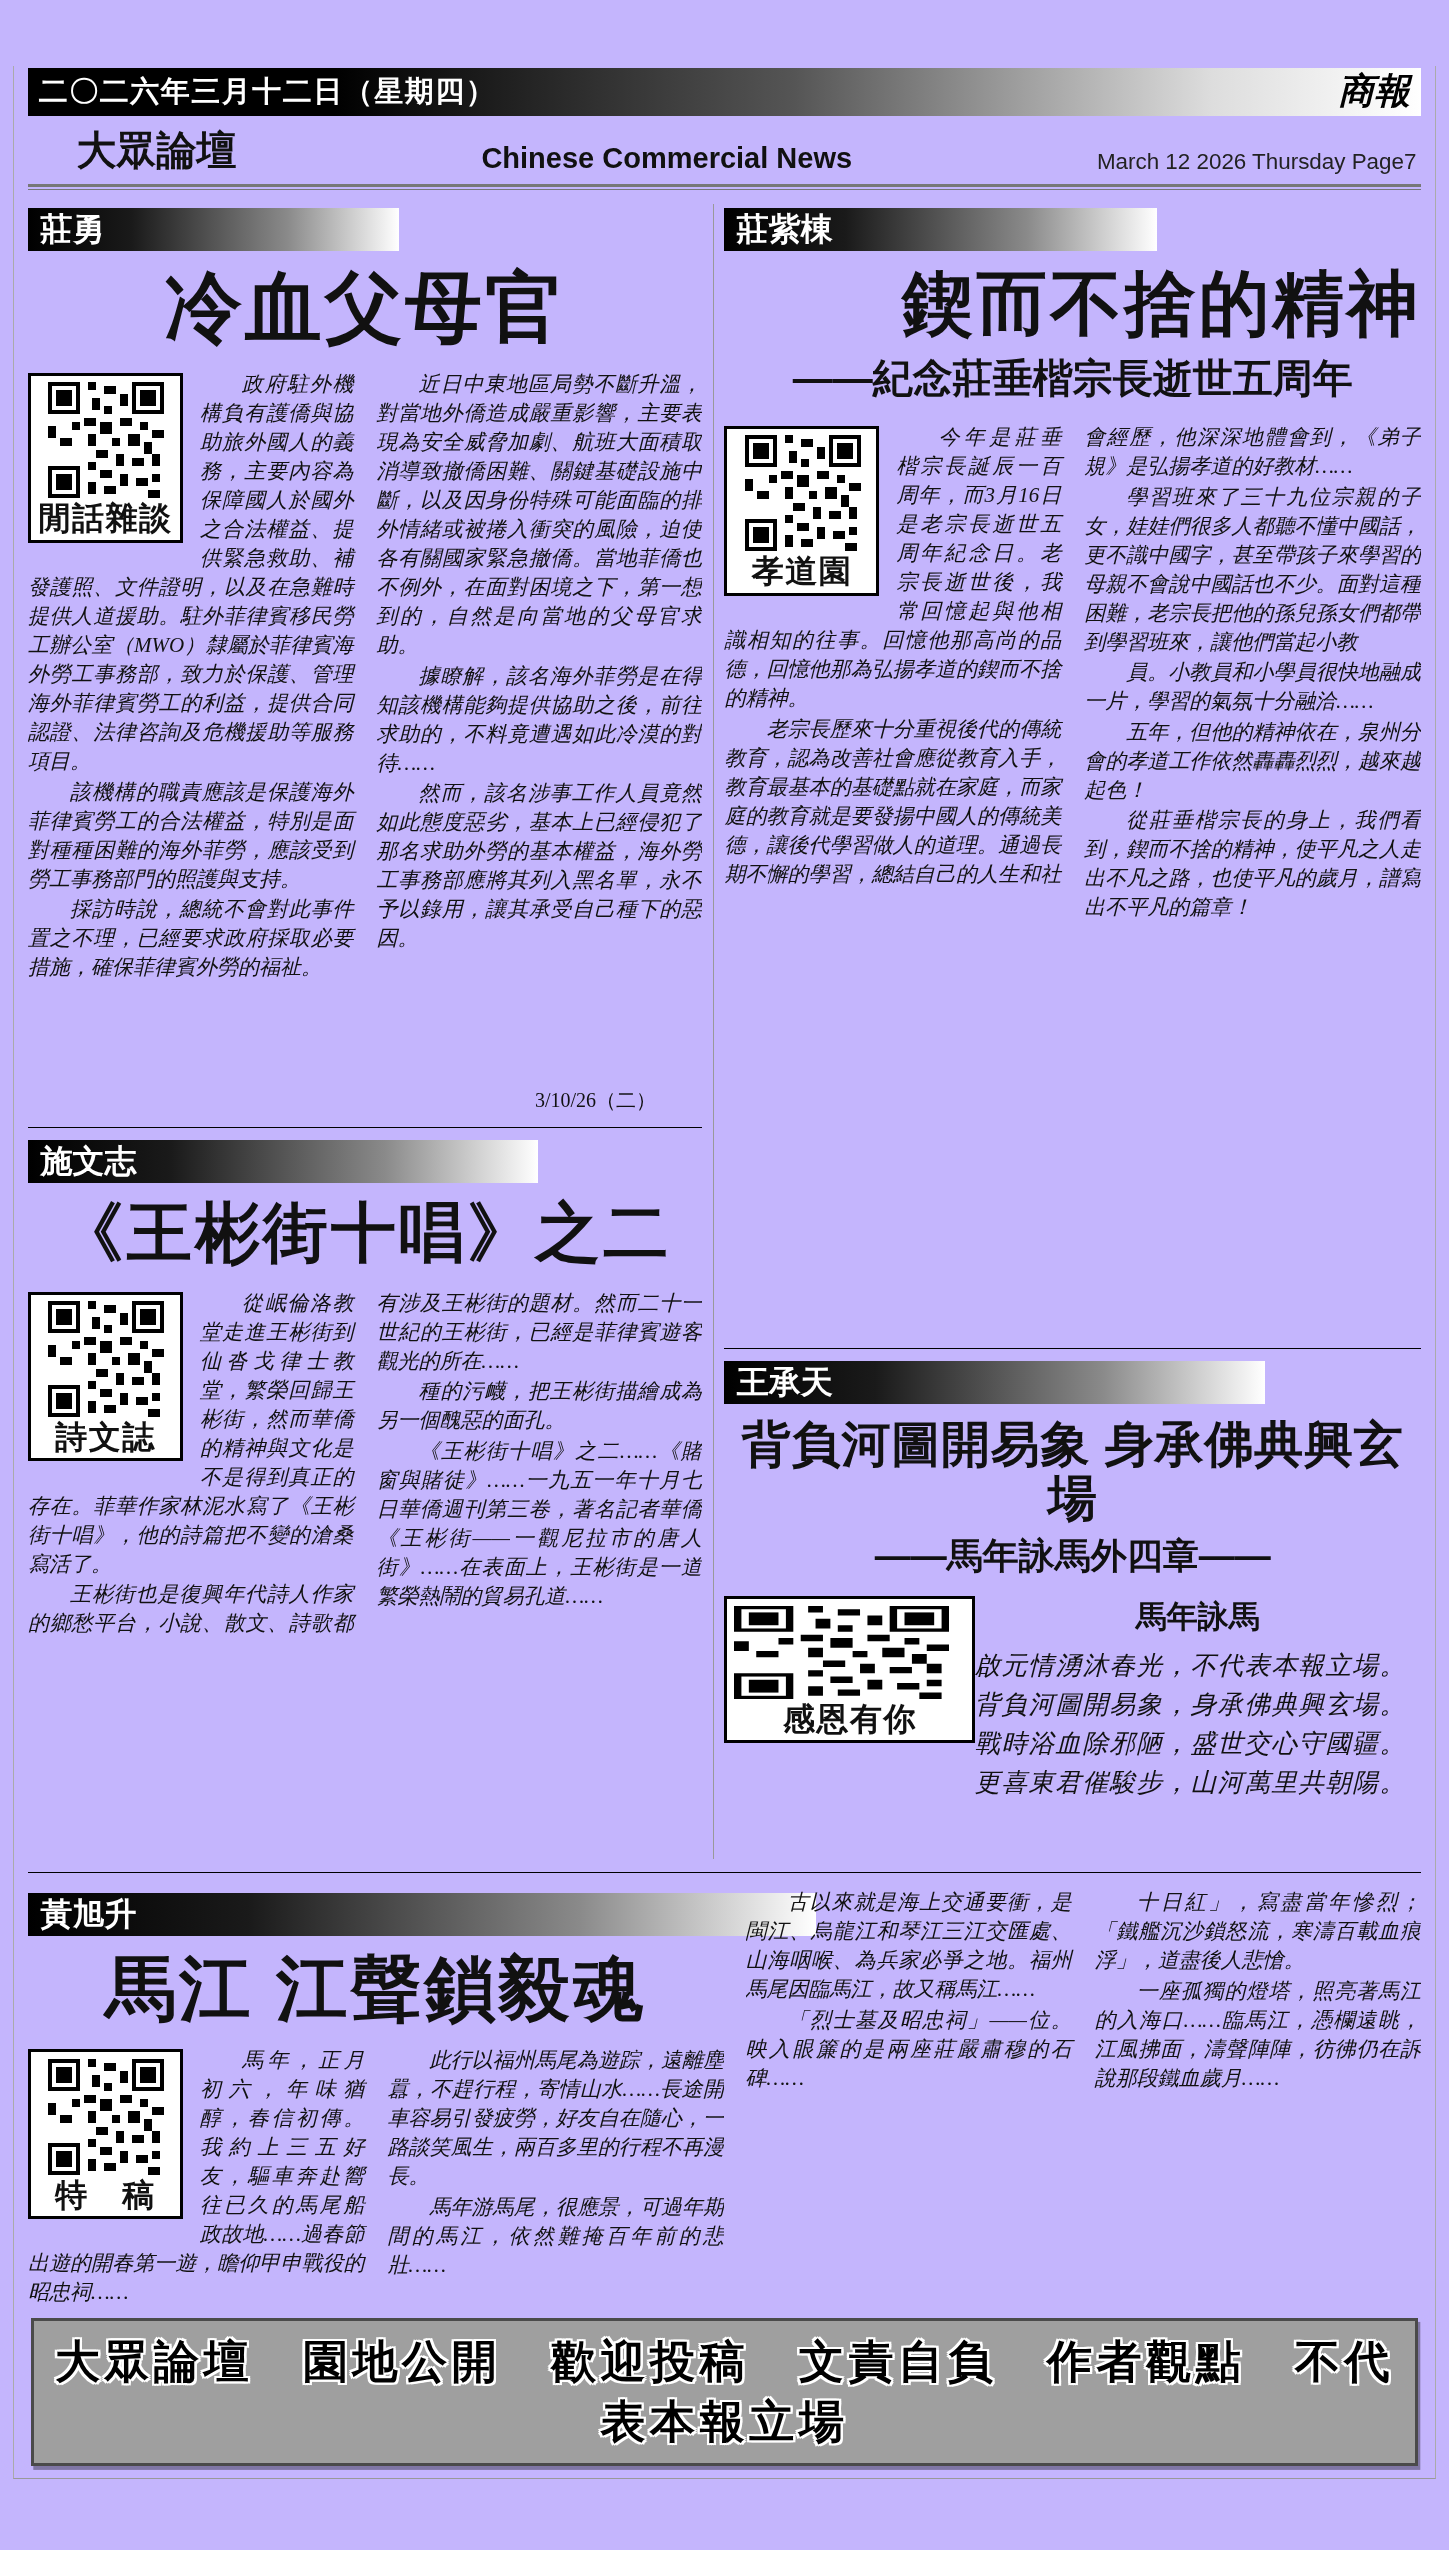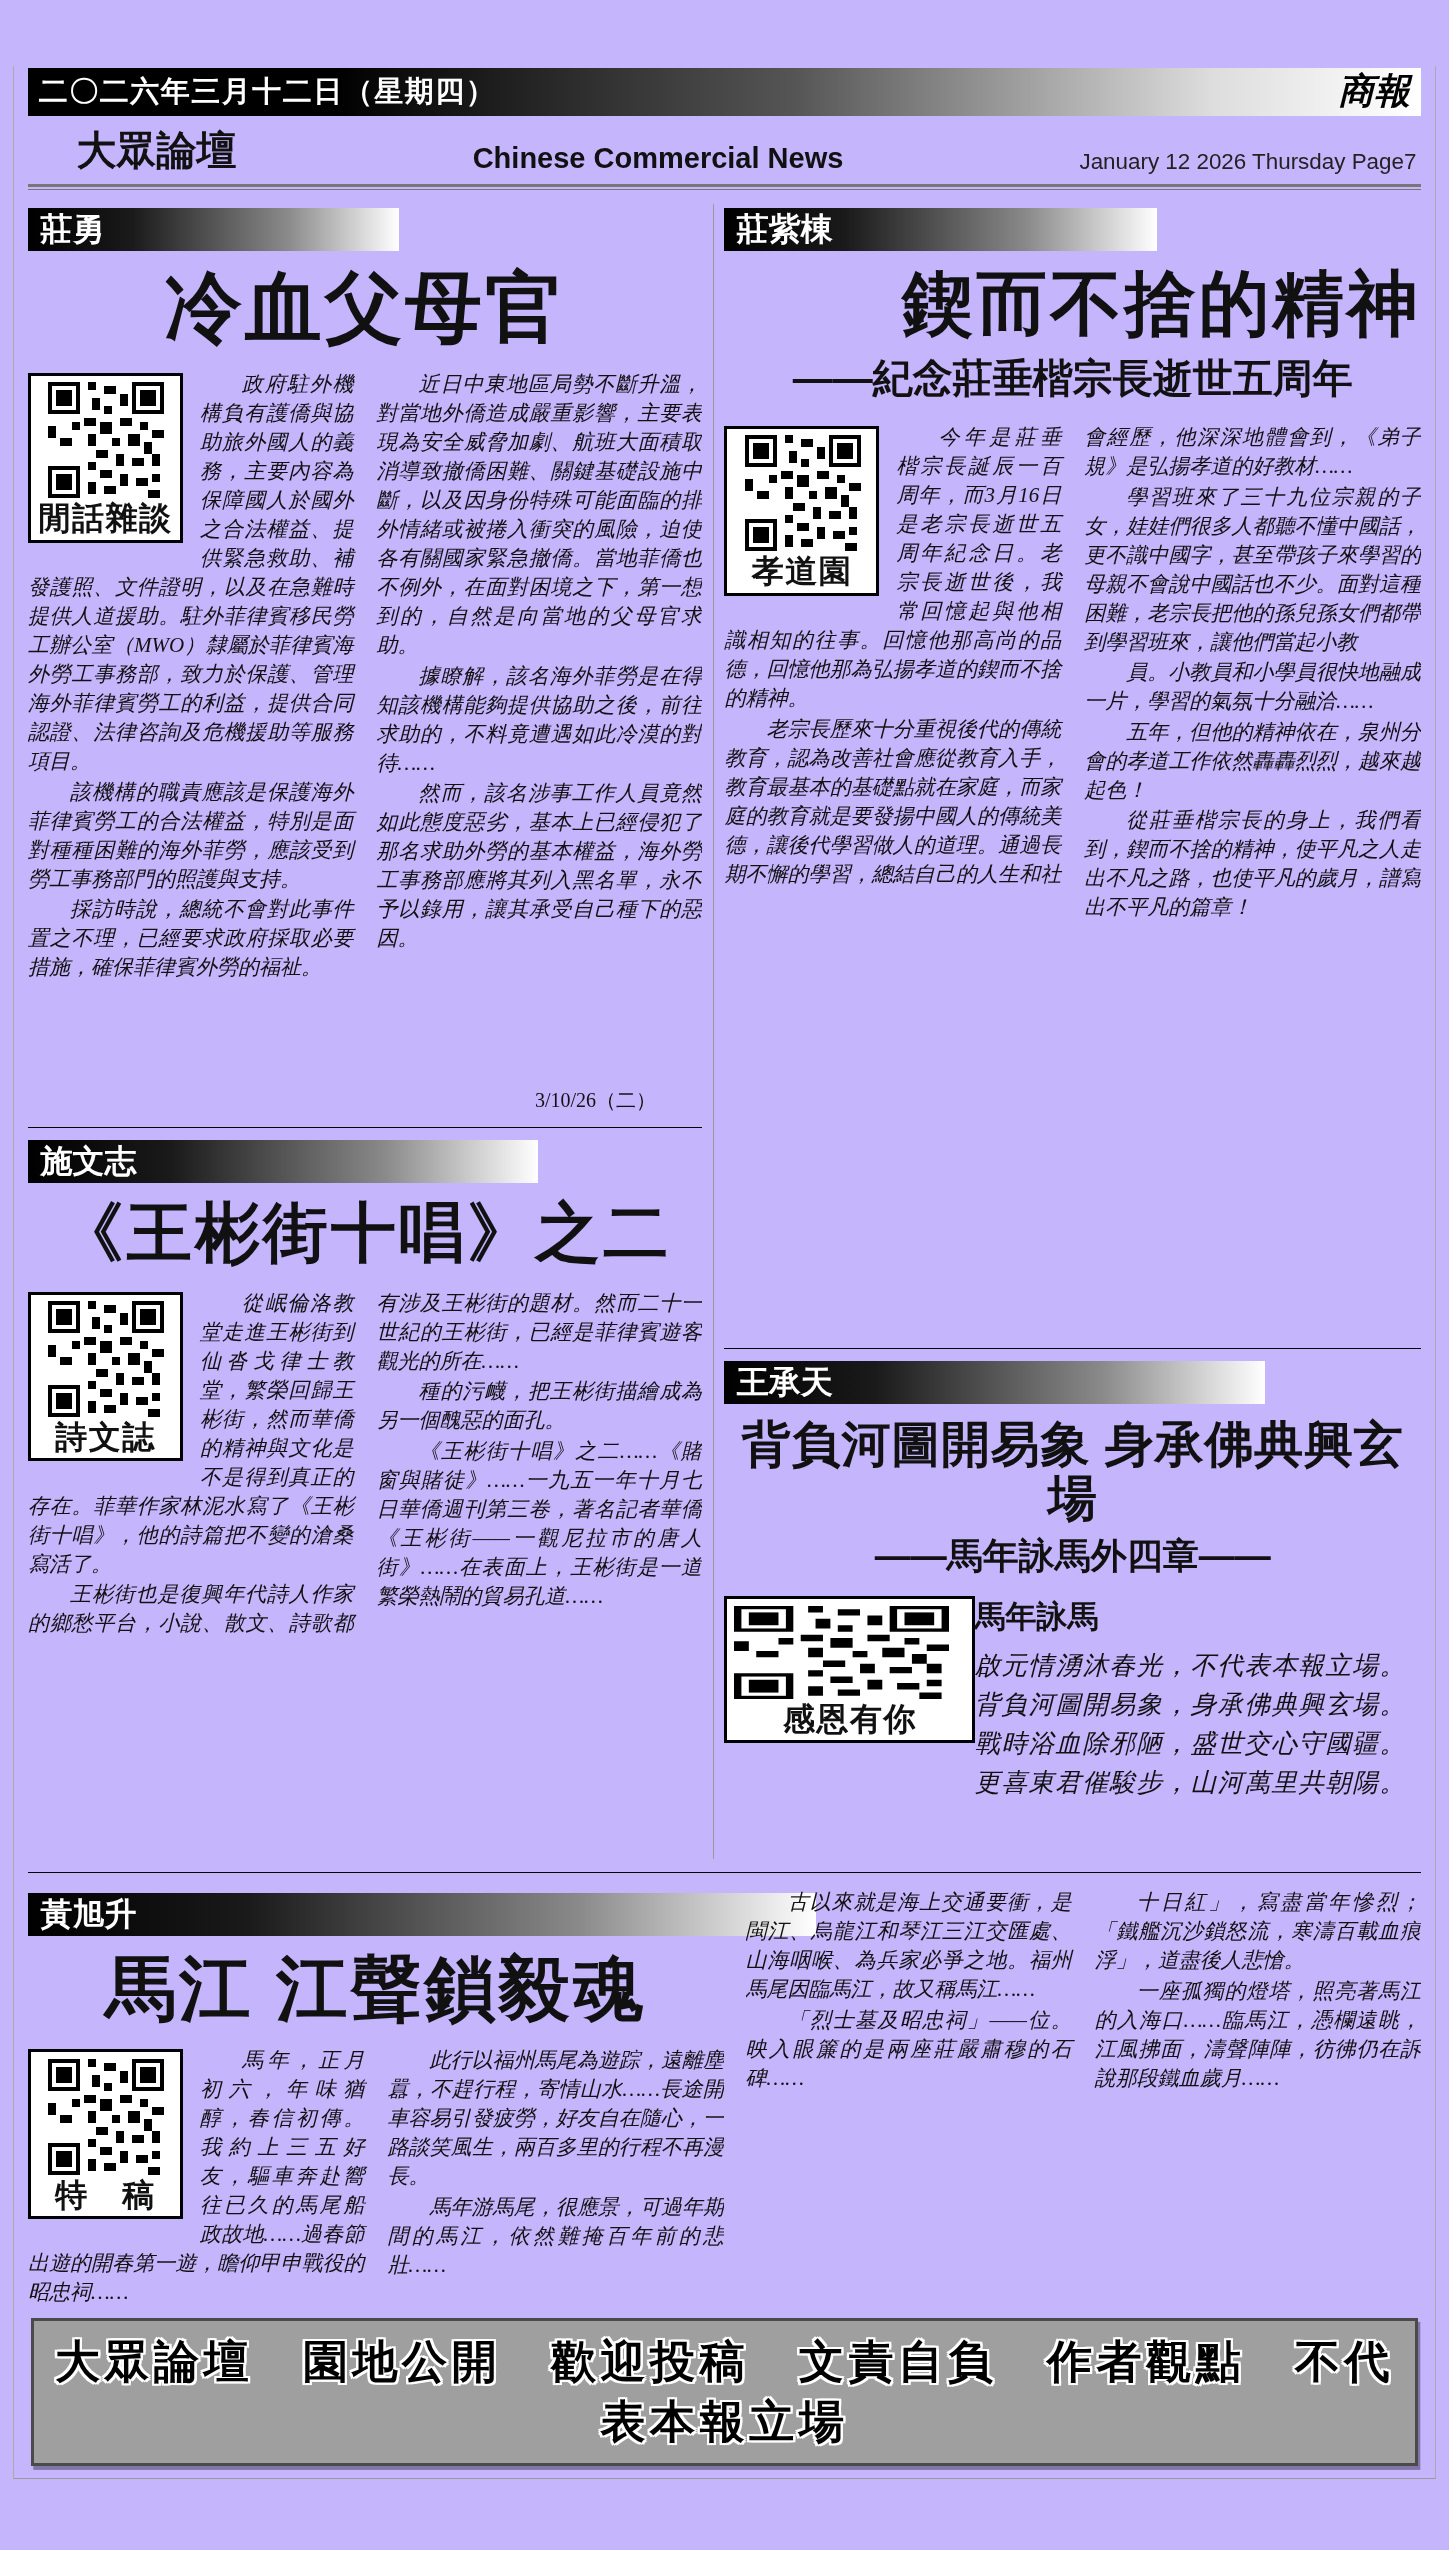--- a/index.html
+++ b/index.html
@@ -50,21 +50,21 @@
   .qrbox svg { width:138px; height:116px; display:block; }
   .qrlabel { font-family:"Liberation Sans",sans-serif; font-weight:bold; font-size:32px; line-height:40px; letter-spacing:1.5px; }
   .qrbox.wide { width:251px; float:none; margin:0; }
   .qrbox.wide svg { width:215px; height:93px; }
 
   
   .poemrow { display:flex; }
   .poemrow .qrcol { width:247px; }
   .poemcol { flex:1; padding-left:3.1px; }
   .poem { margin-bottom:26px; }
-  .poem-title { font-weight:bold; font-size:31px; margin-bottom:7.7px; }
+  .poem-title { font-weight:bold; font-size:31px; text-align:center; margin-bottom:7.7px; }
   .poem-line { font-size:25.5px; line-height:39px; font-style:italic; letter-spacing:1.5px; }
 
   
   .a5 { display:flex; margin-top:3.1px; }
   .a5-left { width:696px; }
   .a5-right { flex:1; margin-left:21.6px; }
   .a5 .body2col { height:auto; }
   .b-a5l { height:332px; }
   .b-a5r { height:587px; }
 
@@ -96,21 +96,21 @@
 <div class="page">
   <div class="frame">
 
     <div class="topbar">
       <span class="date-cn">二〇二六年三月十二日（星期四）</span>
       <span class="paper-name">商報</span>
     </div>
     <div class="masthead">
       <span class="section-cn">大眾論壇</span>
       <span class="paper-en">Chinese Commercial News</span>
-      <span class="date-en">January 12 2026  Thursday  Page7</span>
+      <span class="date-en">March 12 2026  Thursday  Page7</span>
     </div>
     <div class="rule-double"></div>
 
     <div class="maincols">
 
       <div class="col-left">
 
         <article>
           <div class="byline w-a1">莊勇</div>
           <h1 class="headline h-a1">冷血父母官</h1>

